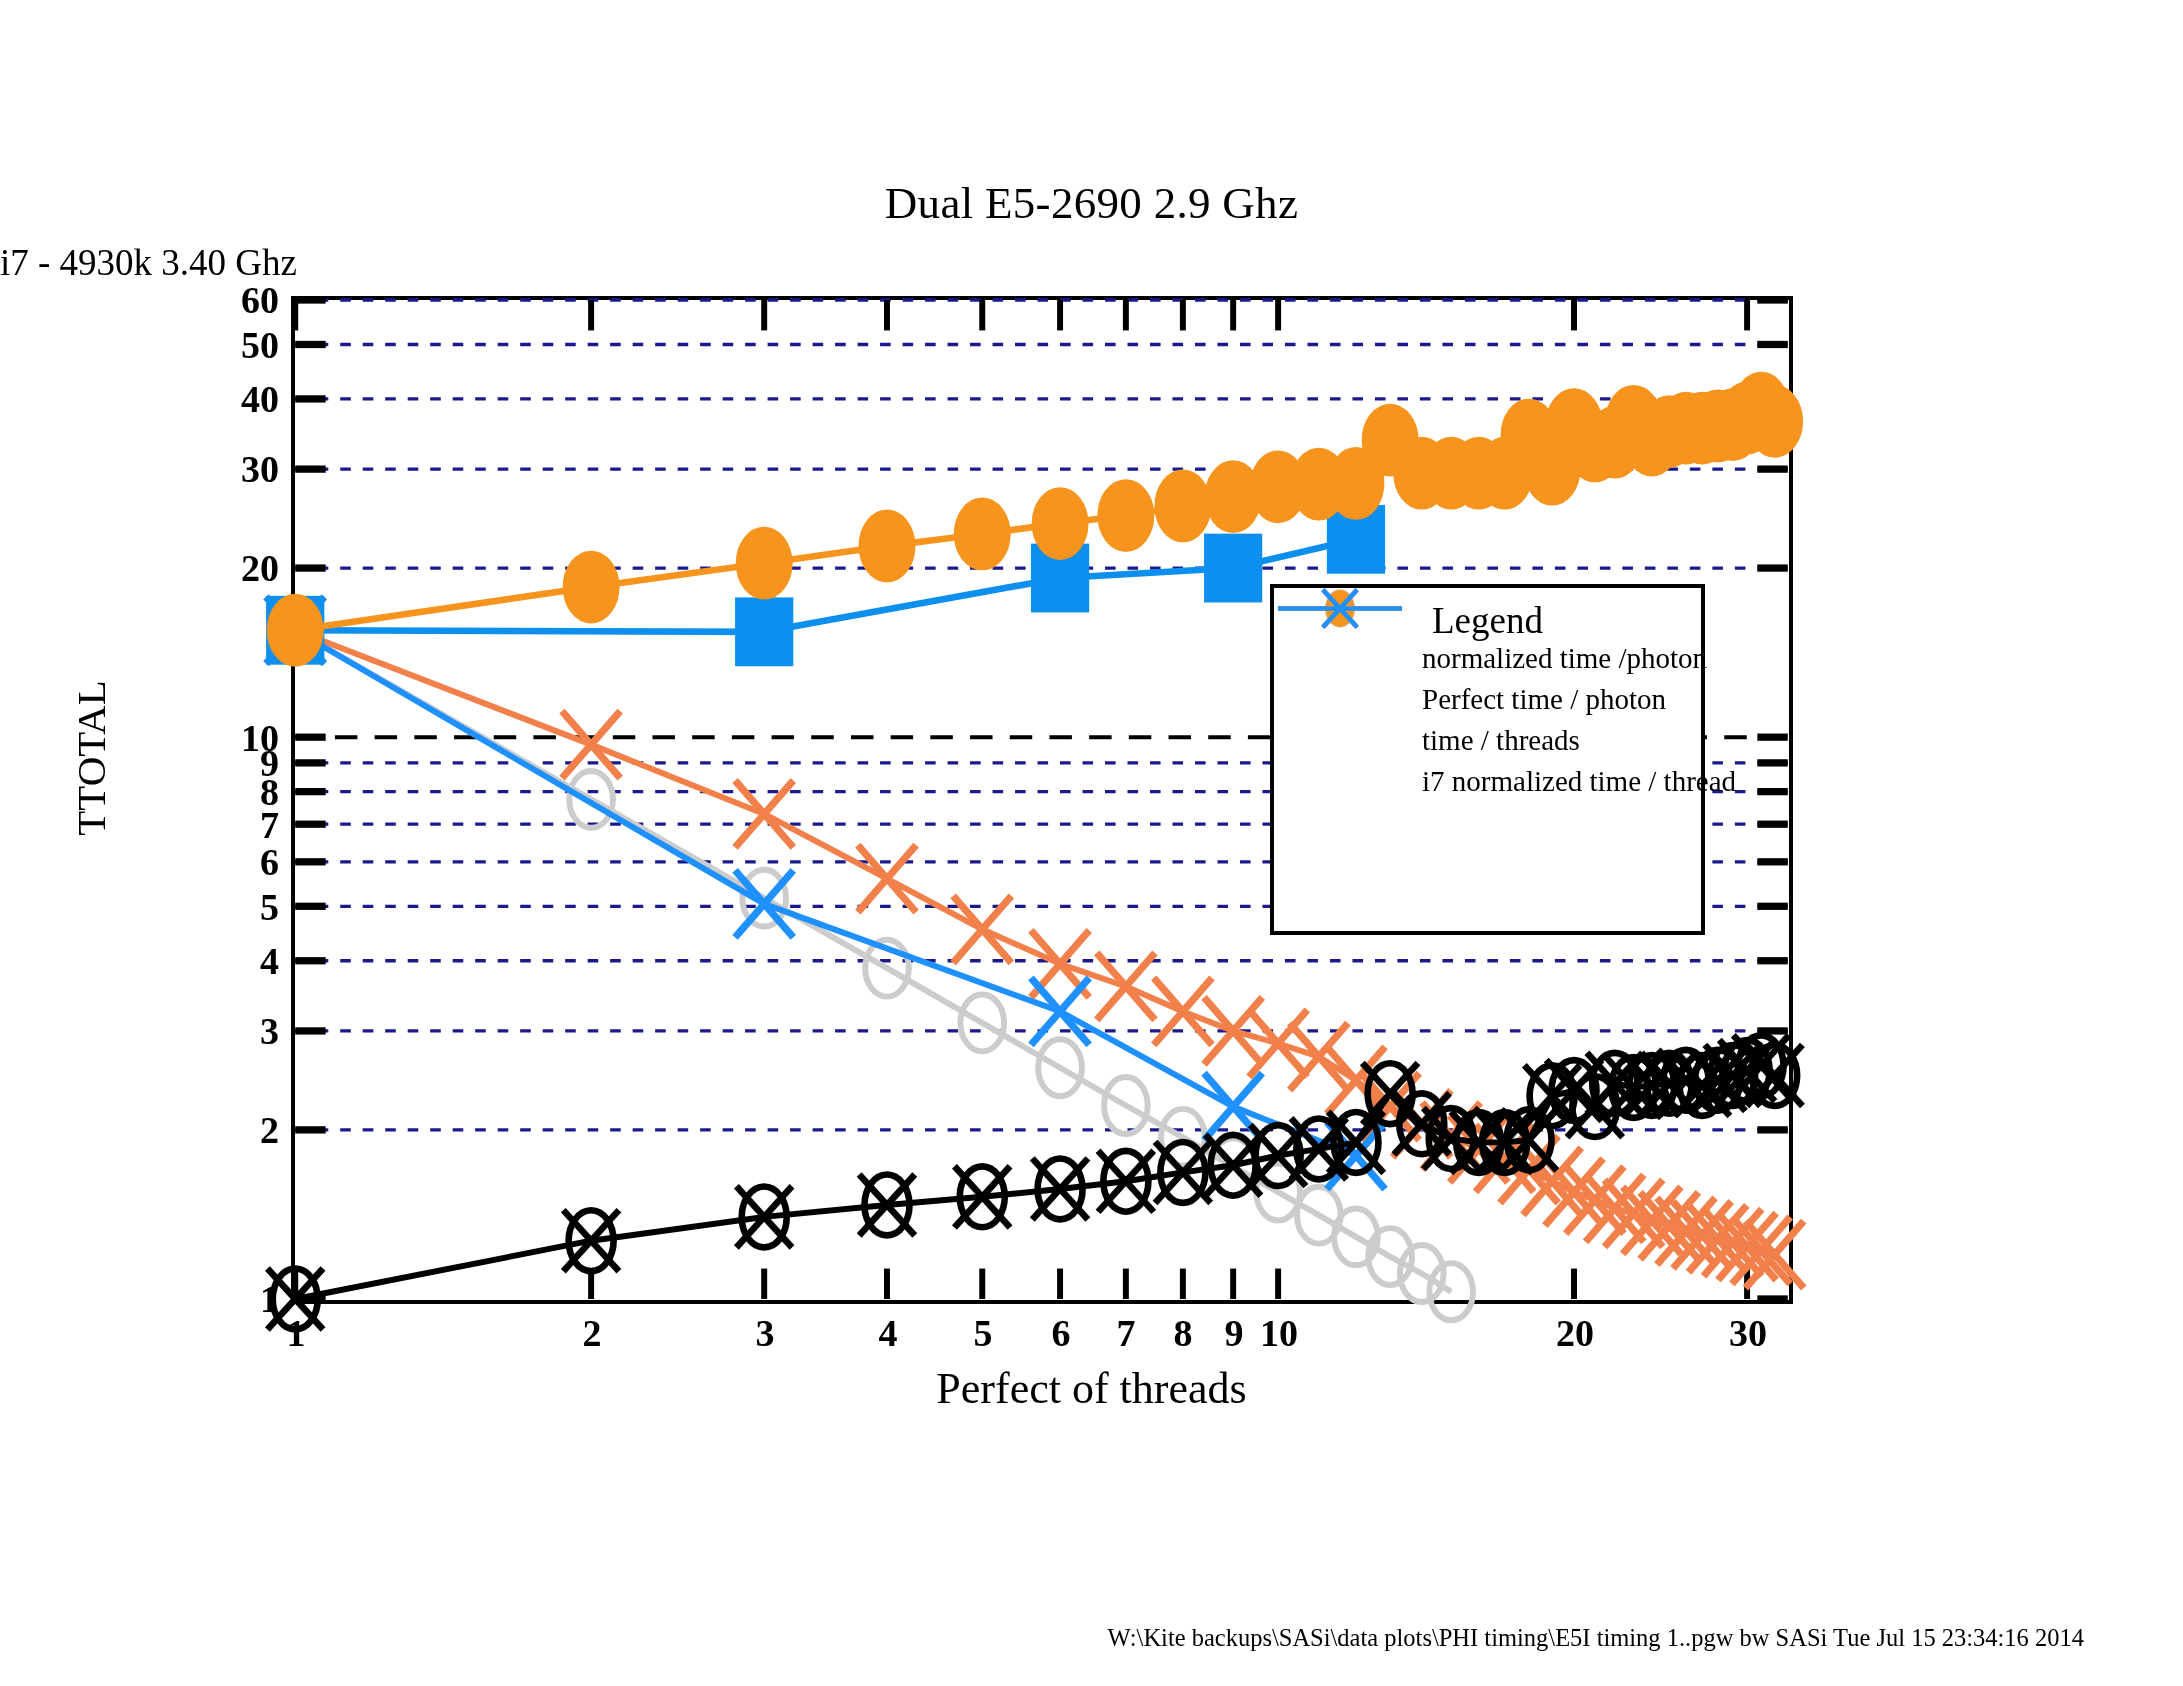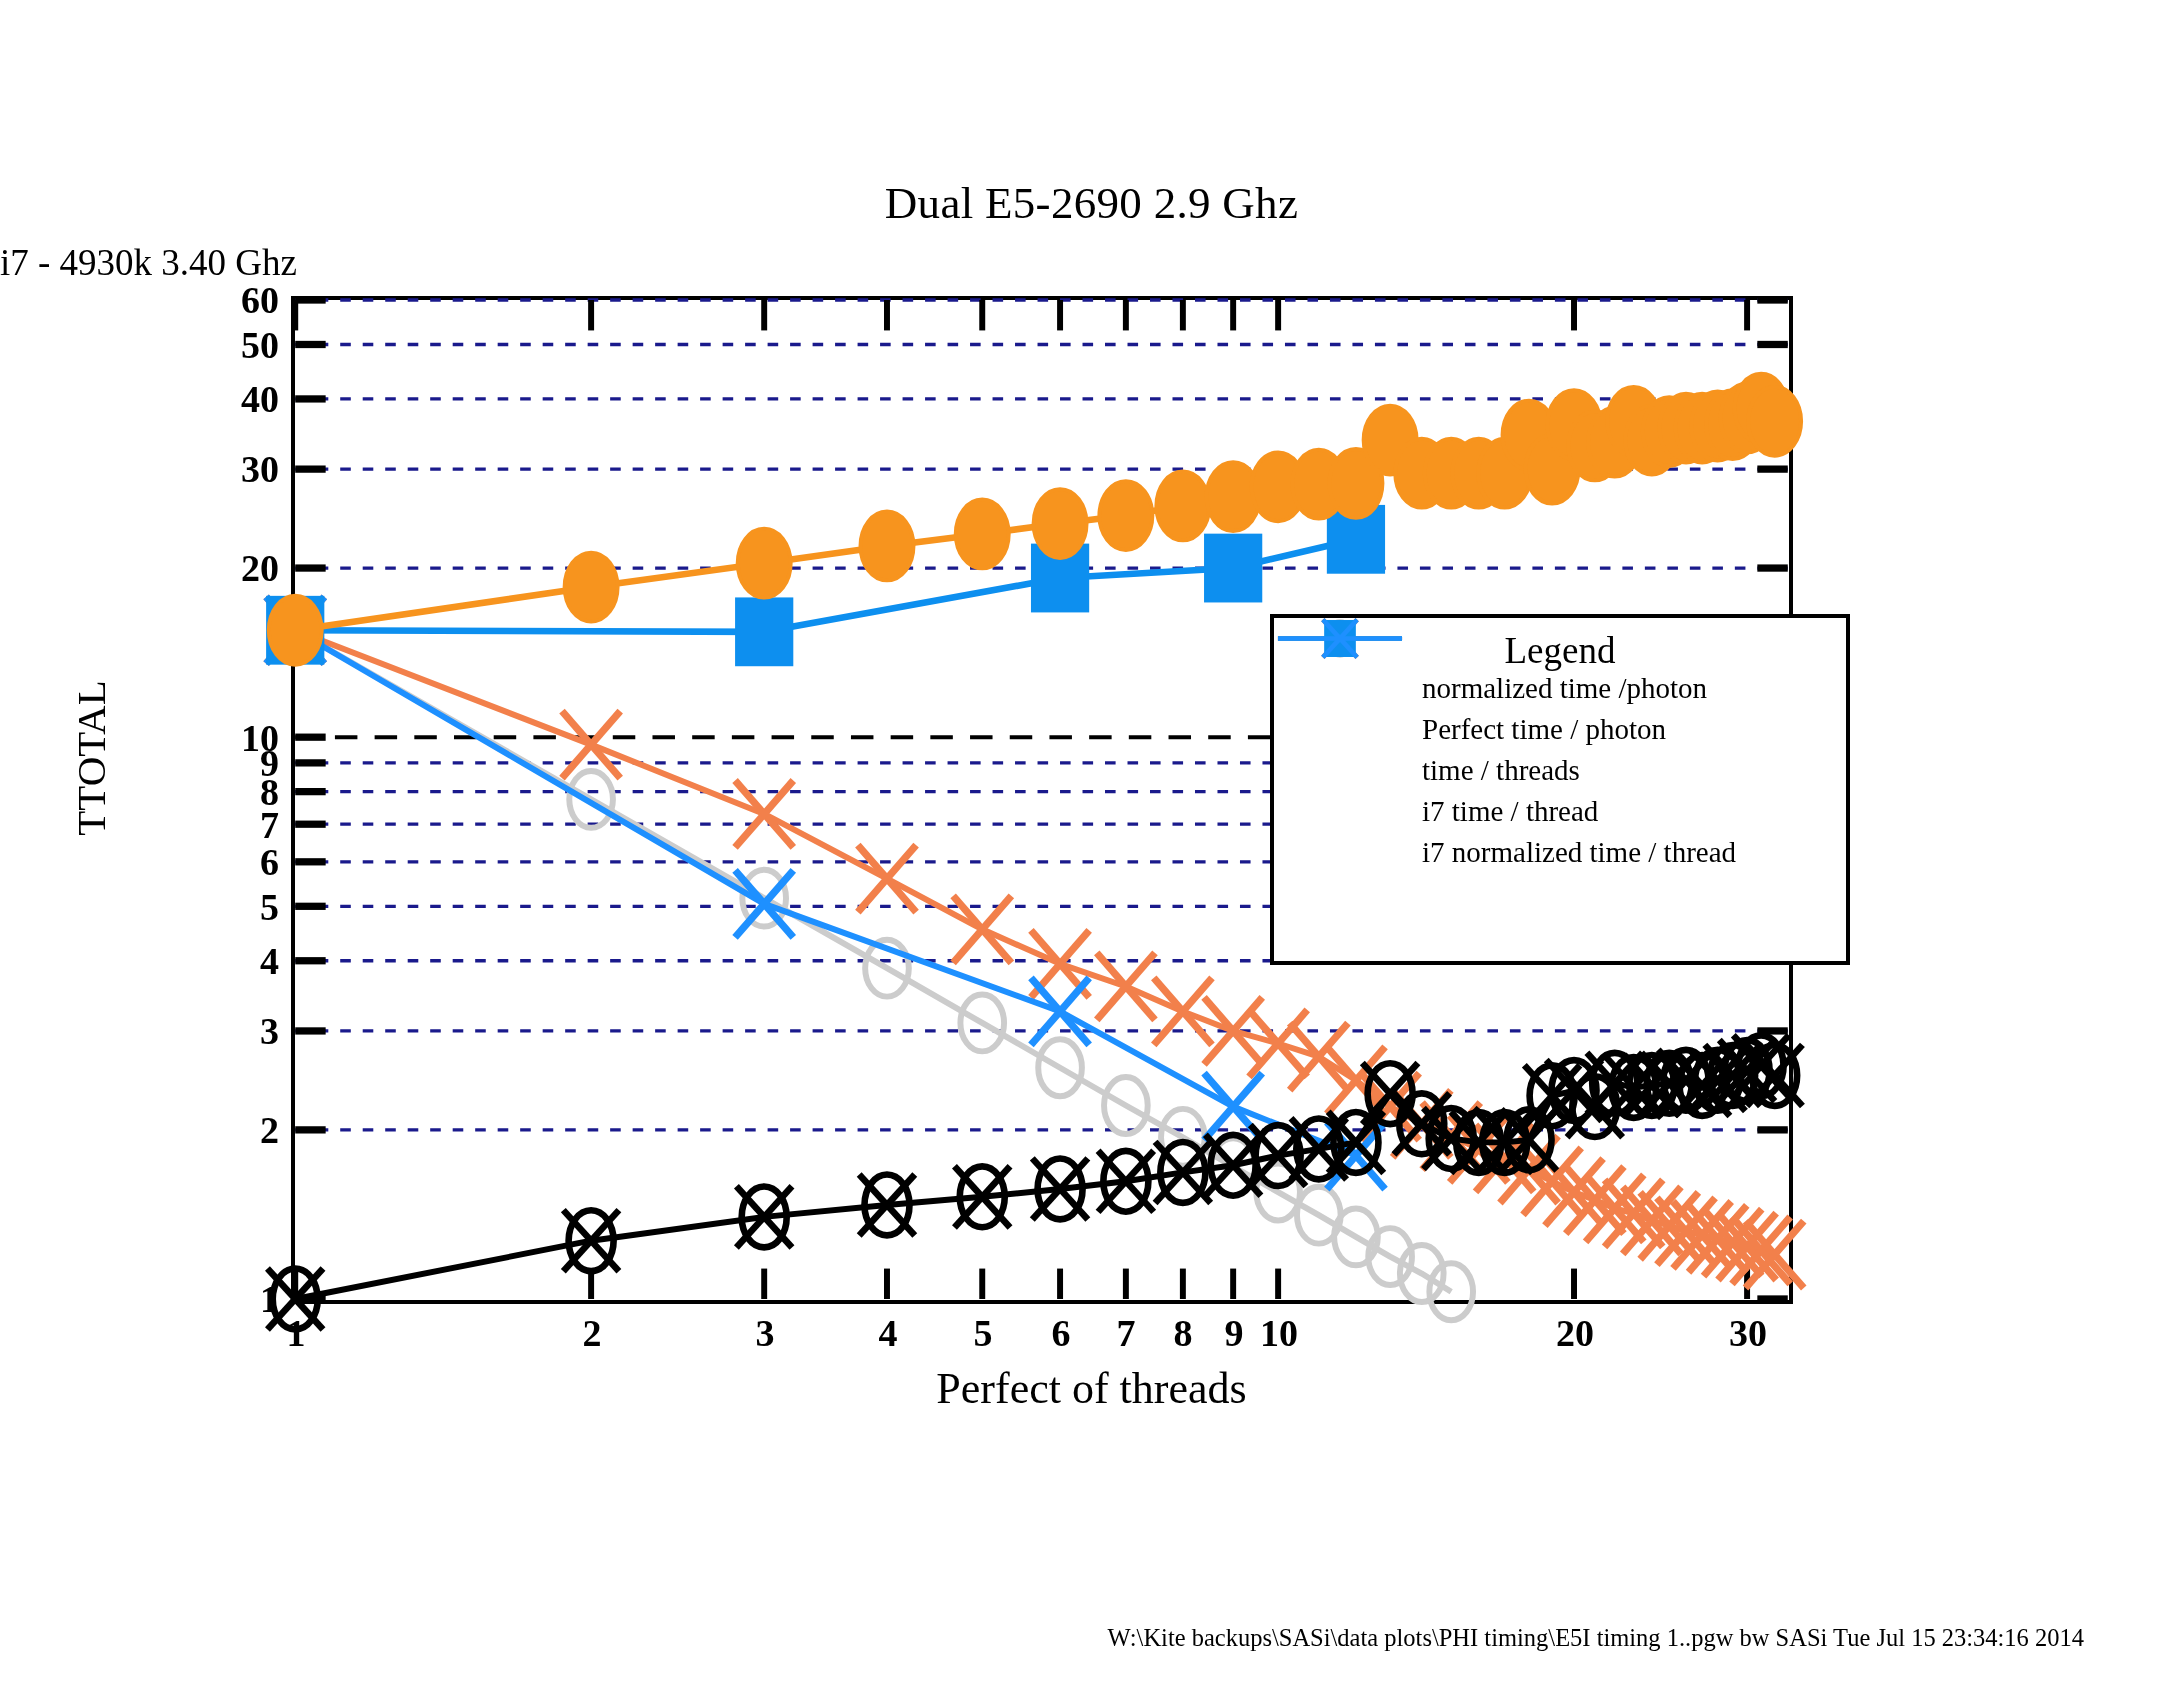--- a/index.html
+++ b/index.html
@@ -25,21 +25,21 @@
         border:4.6px solid #000;box-sizing:border-box;background:transparent;}
 
   .ytick-lab{position:absolute;right:0;transform:translateY(-50%);
              font-size:38px;font-weight:bold;text-align:right;width:132px;}
   .xtick-lab{position:absolute;transform:translateX(-50%);
              font-size:38px;font-weight:bold;text-align:center;width:106px;}
 
   svg{position:absolute;left:0;top:0;overflow:visible;}
 
   
-  #legend{position:absolute;left:1270px;top:614px;width:580px;height:351px;
+  #legend{position:absolute;left:1270px;top:584px;width:435px;height:351px;
           border:4px solid #000;background:#fff;box-sizing:border-box;z-index:7;}
   #legend .lg-title{text-align:center;font-size:37px;margin-top:10.6px;}
   #legend .lg-row{display:flex;align-items:flex-start;height:41px;margin-left:16px;}
   #legend .lg-sym{width:132px;height:41px;flex:0 0 132px;}
   #legend .lg-txt{font-size:29px;white-space:nowrap;}
 </style>
 </head>
 <body>
 
 <div class="fig">
@@ -427,31 +427,20 @@
                 <ellipse cx="100" cy="31" rx="22" ry="28" fill="#F7941E"></ellipse>
               </g>
             </svg>
           </div>
           <div class="lg-txt">time / threads</div>
         </div>
         <div class="lg-row">
           <div class="lg-sym">
             <svg width="132" height="41" viewBox="0 0 200 62">
               <g>
-                <line x1="6" y1="31" x2="194" y2="31" stroke="#0D8FEF" stroke-width="7"></line>
-                <rect x="76" y="3" width="48" height="56" fill="#0D8FEF"></rect>
-              </g>
-            </svg>
-          </div>
-          <div class="lg-txt">i7 time / thread</div>
-        </div>
-        <div class="lg-row">
-          <div class="lg-sym">
-            <svg width="132" height="41" viewBox="0 0 200 62">
-              <g>
                 <line x1="6" y1="31" x2="194" y2="31" stroke="#1E90FF" stroke-width="7"></line>
                 <line x1="74" y1="2.3999999999999986" x2="126" y2="59.6" stroke="#1E90FF" stroke-width="7"></line>
                 <line x1="126" y1="2.3999999999999986" x2="74" y2="59.6" stroke="#1E90FF" stroke-width="7"></line>
               </g>
             </svg>
           </div>
           <div class="lg-txt">i7 normalized time / thread</div>
         </div>
       </div>
   </div>

